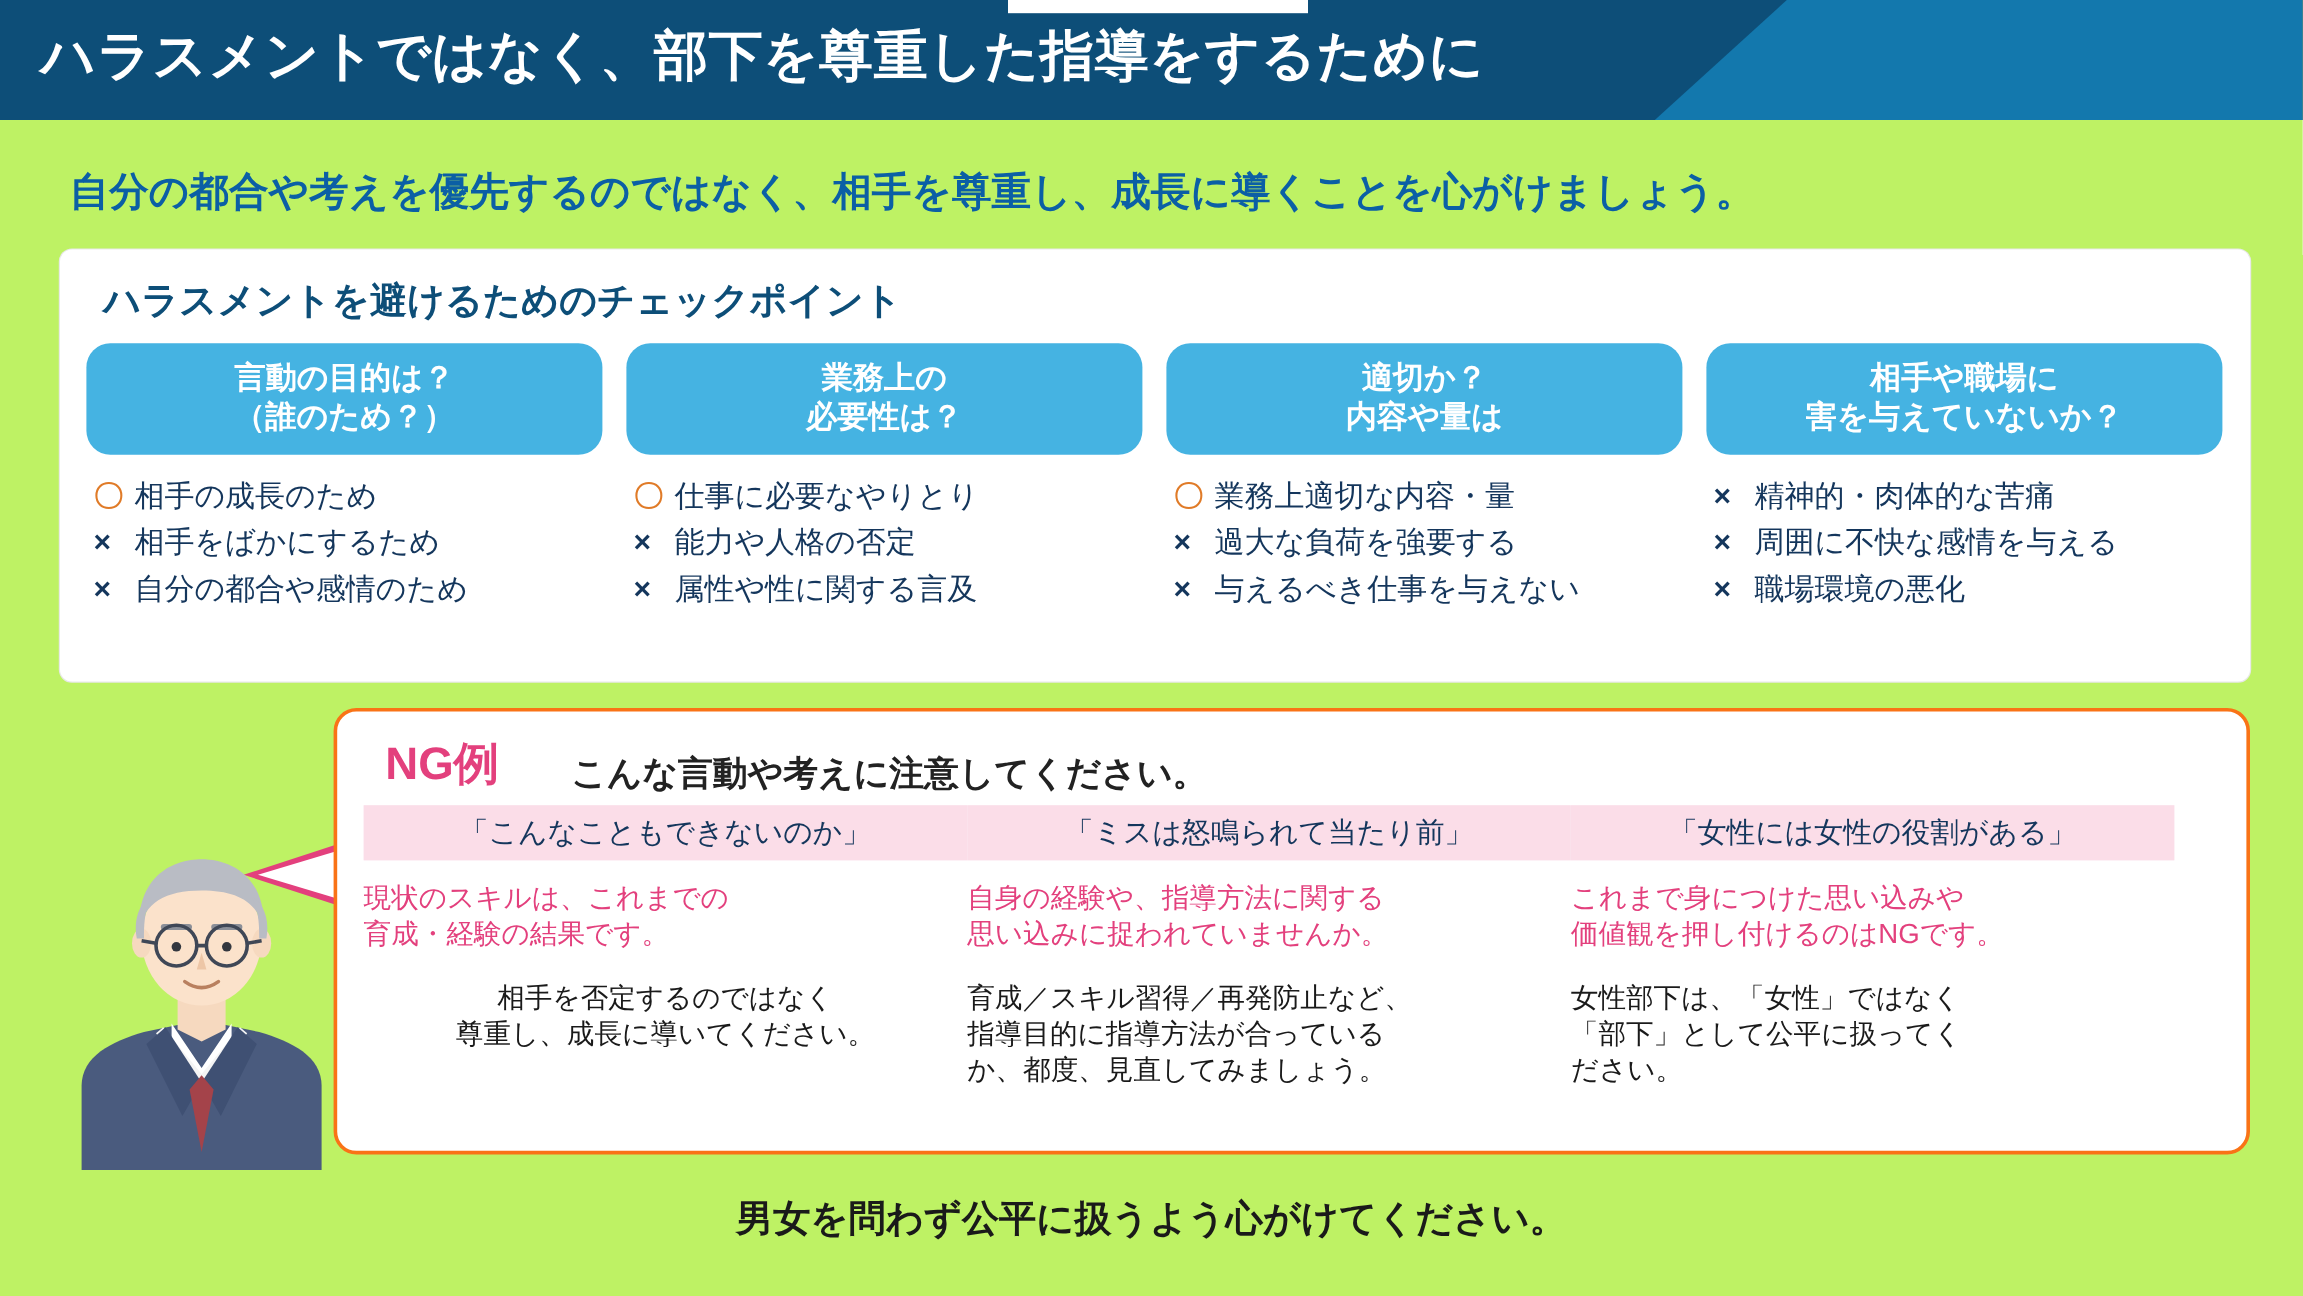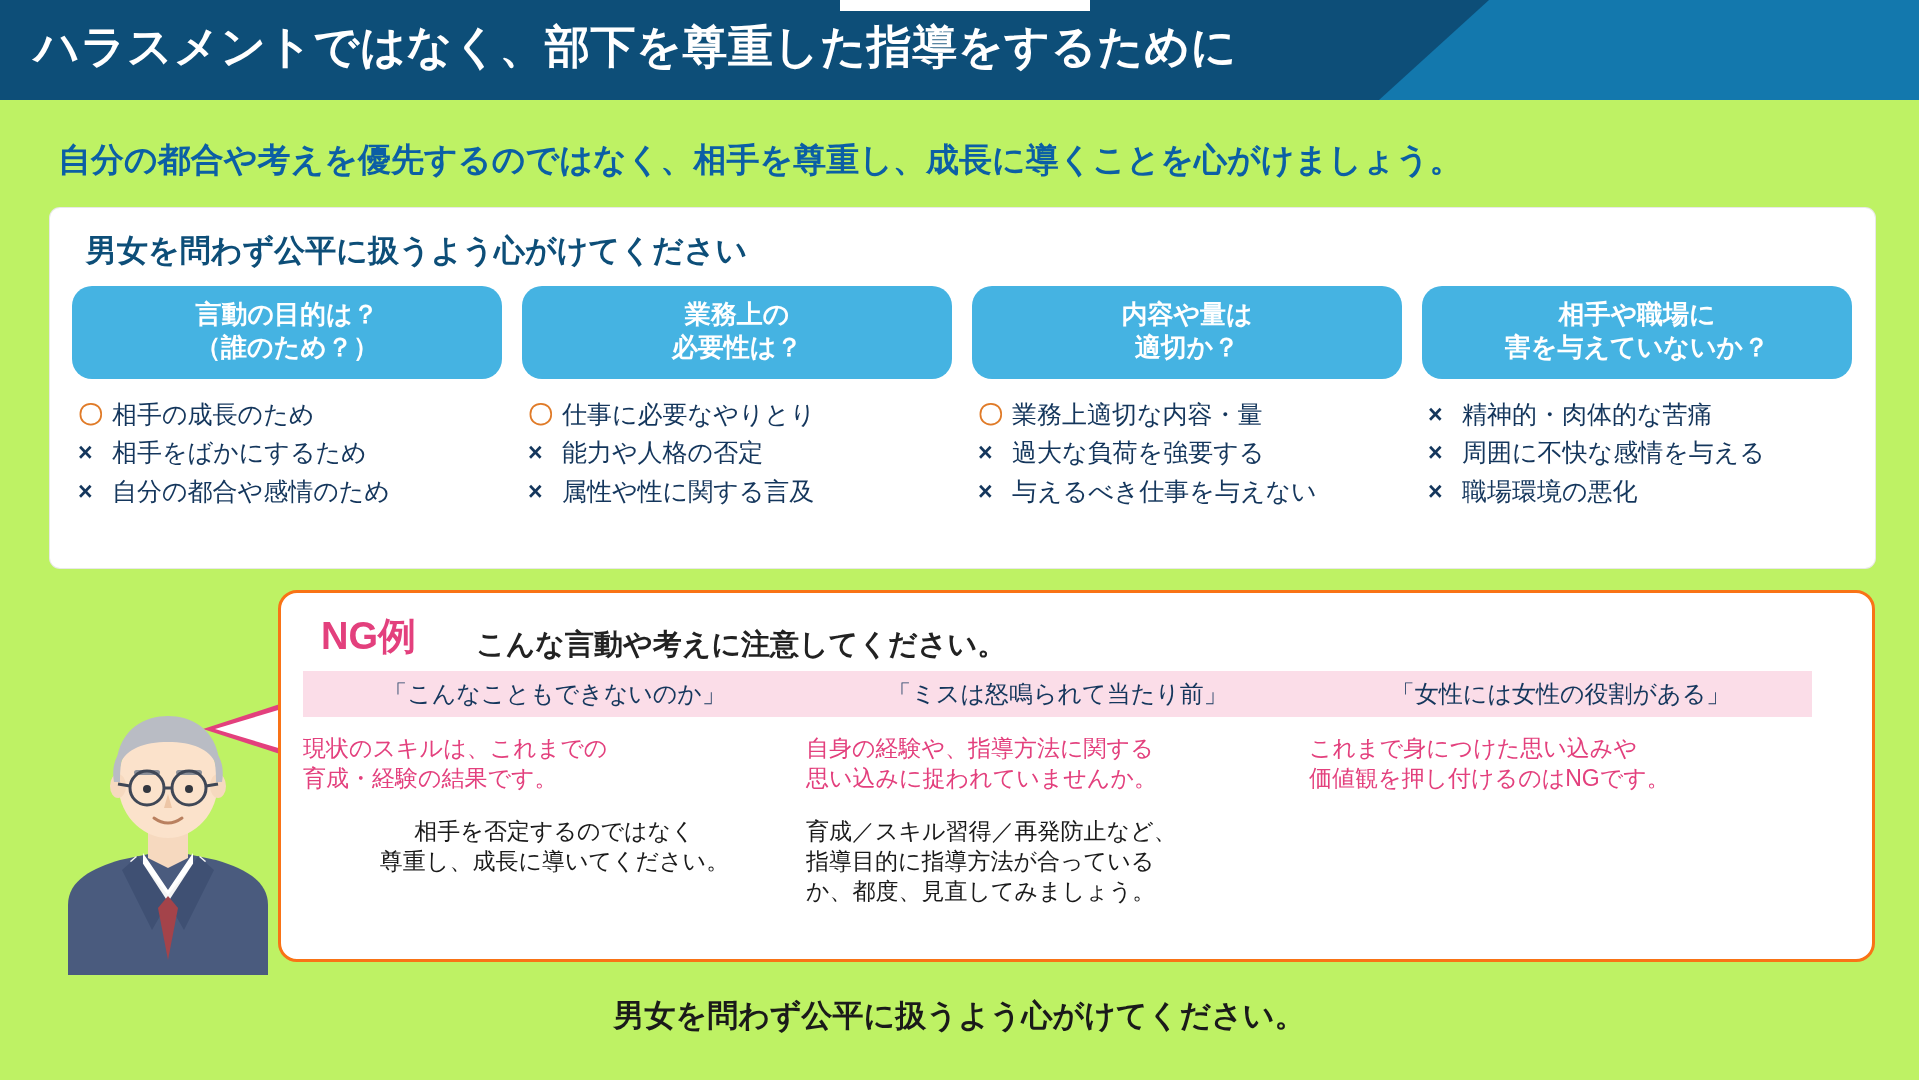--- a/index.html
+++ b/index.html
@@ -129,21 +129,21 @@
 
   <div class="header">
     <div class="header-accent"></div>
     <div class="header-notch"></div>
     <div class="header-title">ハラスメントではなく、部下を尊重した指導をするために</div>
   </div>
 
   <div class="lead">自分の都合や考えを優先するのではなく、相手を尊重し、成長に導くことを心がけましょう。</div>
 
   <div class="panel">
-    <div class="panel-title">男女を問わず公平に扱うよう心がけてください</div>
+    <div class="panel-title">ハラスメントを避けるためのチェックポイント</div>
 
     <div class="cards">
 
       <div class="card">
         <div class="card-head">
           <div>言動の目的は？</div>
           <div>（誰のため？）</div>
         </div>
         <ul class="card-list">
           <li>
@@ -177,22 +177,22 @@
           </li>
           <li>
             <span class="mark ng">×</span>
             <span>属性や性に関する言及</span>
           </li>
         </ul>
       </div>
 
       <div class="card">
         <div class="card-head">
+          <div>適切か？</div>
           <div>内容や量は</div>
-          <div>適切か？</div>
         </div>
         <ul class="card-list">
           <li>
             <span class="mark ok">〇</span>
             <span>業務上適切な内容・量</span>
           </li>
           <li>
             <span class="mark ng">×</span>
             <span>過大な負荷を強要する</span>
           </li>
@@ -247,20 +247,23 @@
         <div class="ng-pink" style="white-space: pre-line;">自身の経験や、指導方法に関する
 思い込みに捉われていませんか。</div>
         <div class="ng-dark" style="white-space: pre-line;">育成／スキル習得／再発防止など、
 指導目的に指導方法が合っている
 か、都度、見直してみましょう。</div>
       </div>
       <div class="ng-col">
         <div class="ng-quote">「女性には女性の役割がある」</div>
         <div class="ng-pink" style="white-space: pre-line;">これまで身につけた思い込みや
 価値観を押し付けるのはNGです。</div>
+        <div class="ng-dark" style="white-space: pre-line;">女性部下は、「女性」ではなく
+「部下」として公平に扱ってく
+ださい。</div>
       </div>
     </div>
   </div>
 
   <svg class="person" viewBox="0 0 240 285">
 
     <path d="M20 285 L20 215 C20 190 45 178 72 170 L120 160 L168 170 C195 178 220 190 220 215 L220 285 Z" fill="#4a5b7e"></path>
 
     <path d="M95 163 L120 200 L145 163 L145 185 L120 215 L95 185 Z" fill="#ffffff"></path>
     <path d="M88 166 L120 205 L152 166 L158 171 L120 222 L82 171 Z" fill="#f4f4f4"></path>

